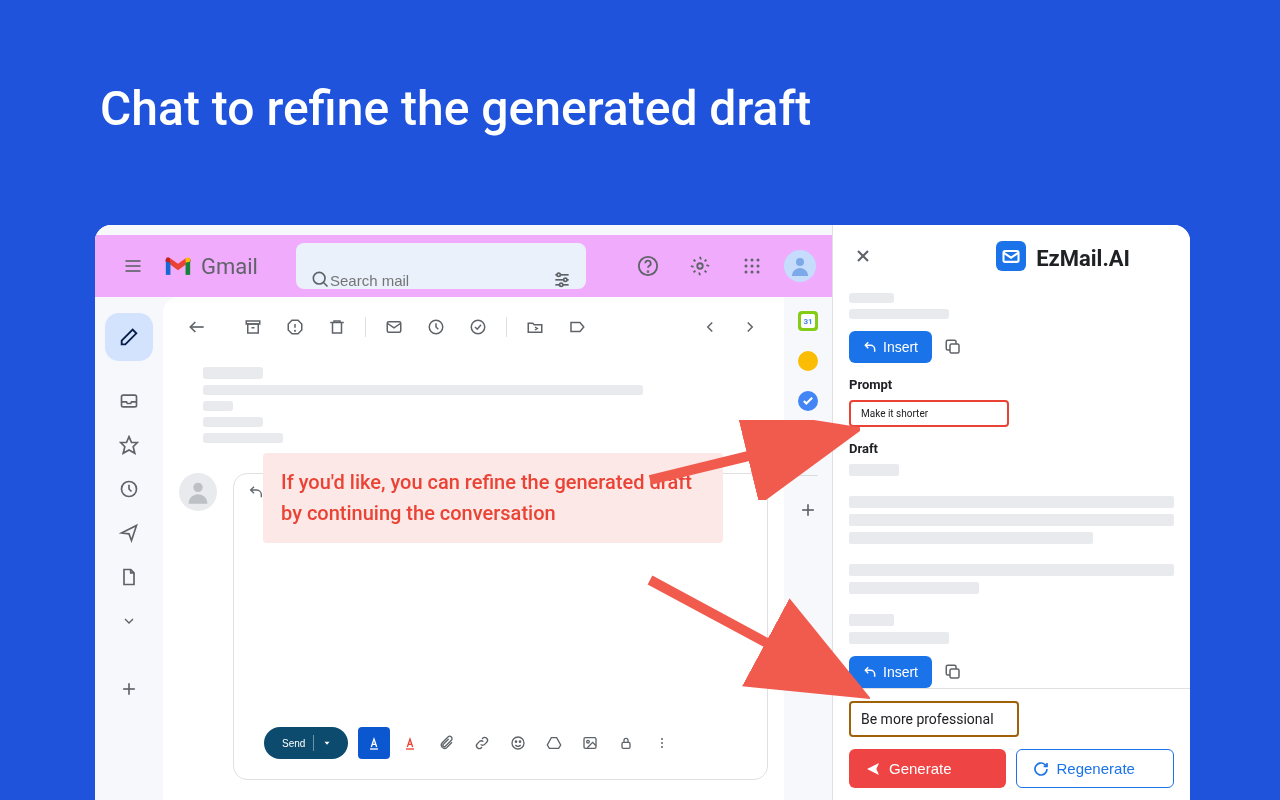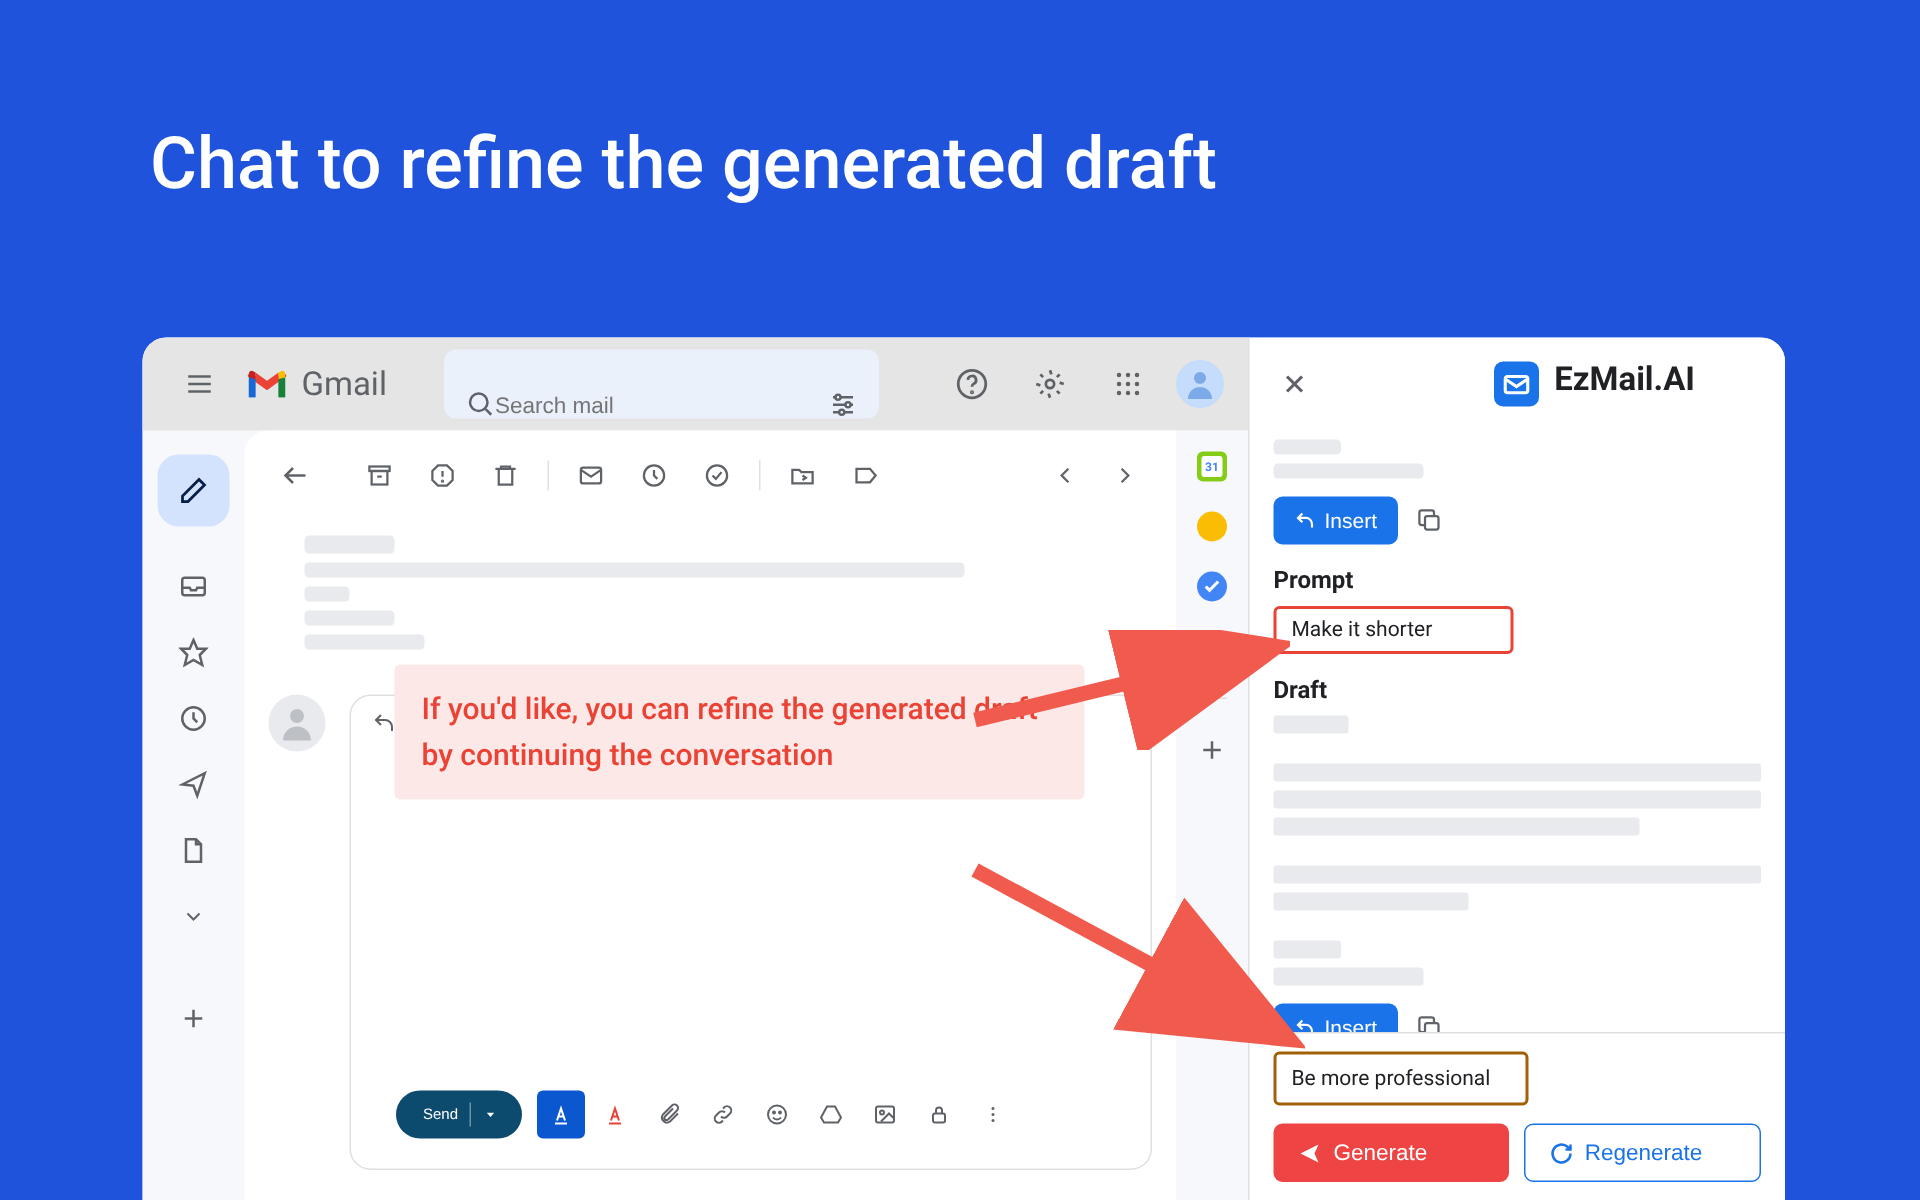--- a/index.html
+++ b/index.html
@@ -32,21 +32,22 @@
       flex: 1;
       background: #f6f8fc;
       display: flex;
       flex-direction: column;
     }
     .gmail-header {
       display: flex;
       align-items: center;
       padding: 8px 16px;
       gap: 8px;
-      background: #e5e5e5;
+      background: #f0abfc;
+      margin-top: 10px;
     }
     .hamburger {
       width: 44px; height: 44px;
       display:flex;align-items:center;justify-content:center;
       border-radius:50%;
       color:#5f6368;
       cursor:pointer;
     }
     .gmail-logo {
       display: flex;
@@ -276,21 +277,21 @@
       gap: 12px;
     }
     .ezmail-close {
       color: #5f6368;
       font-size: 22px;
       cursor: pointer;
     }
     .ezmail-brand {
       margin-left: auto;
       display: flex;
-      align-items: flex-start;
+      align-items: flex-end;
       gap: 10px;
       margin-right: 40px;
     }
     .ezmail-logo {
       width: 30px; height: 30px;
       background: #1a73e8;
       border-radius: 6px;
       display:flex;align-items:center;justify-content:center;
       color:white;
     }
@@ -321,30 +322,30 @@
       display: flex;
       align-items: center;
       gap: 6px;
       cursor: pointer;
     }
     .copy-btn {
       color: #5f6368;
       cursor: pointer;
     }
     .ez-section-title {
-      font-size: 16px;
+      font-size: 13px;
       font-weight: 700;
       color: #202124;
       margin: 14px 0 8px;
     }
     .prompt-box {
       border: 2px solid #ea4335;
       border-radius: 4px;
       padding: 6px 10px;
-      font-size: 14px;
+      font-size: 10px;
       color: #202124;
       width: 160px;
     }
     .draft-skeleton .gray-bar {
       background: #e8eaed;
       height: 12px;
       border-radius: 2px;
     }
     .ez-input-row {
       border-top: 1px solid #e0e0e0;

